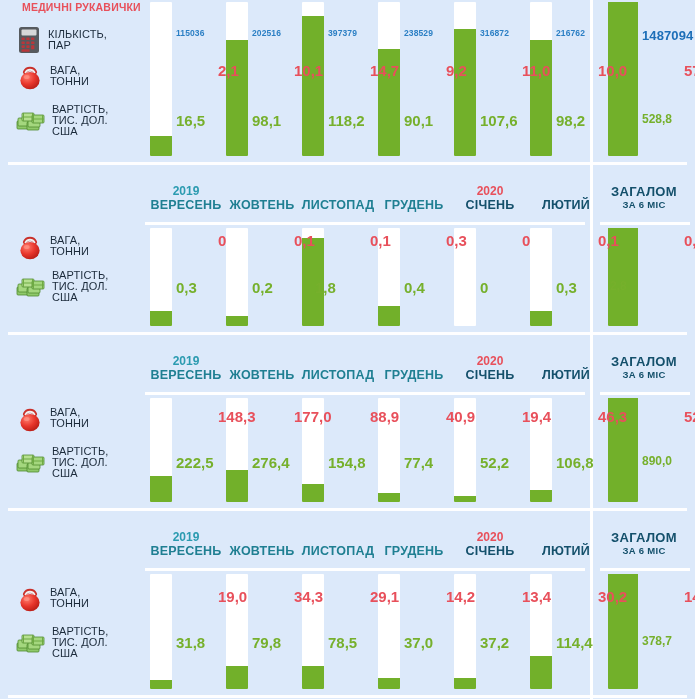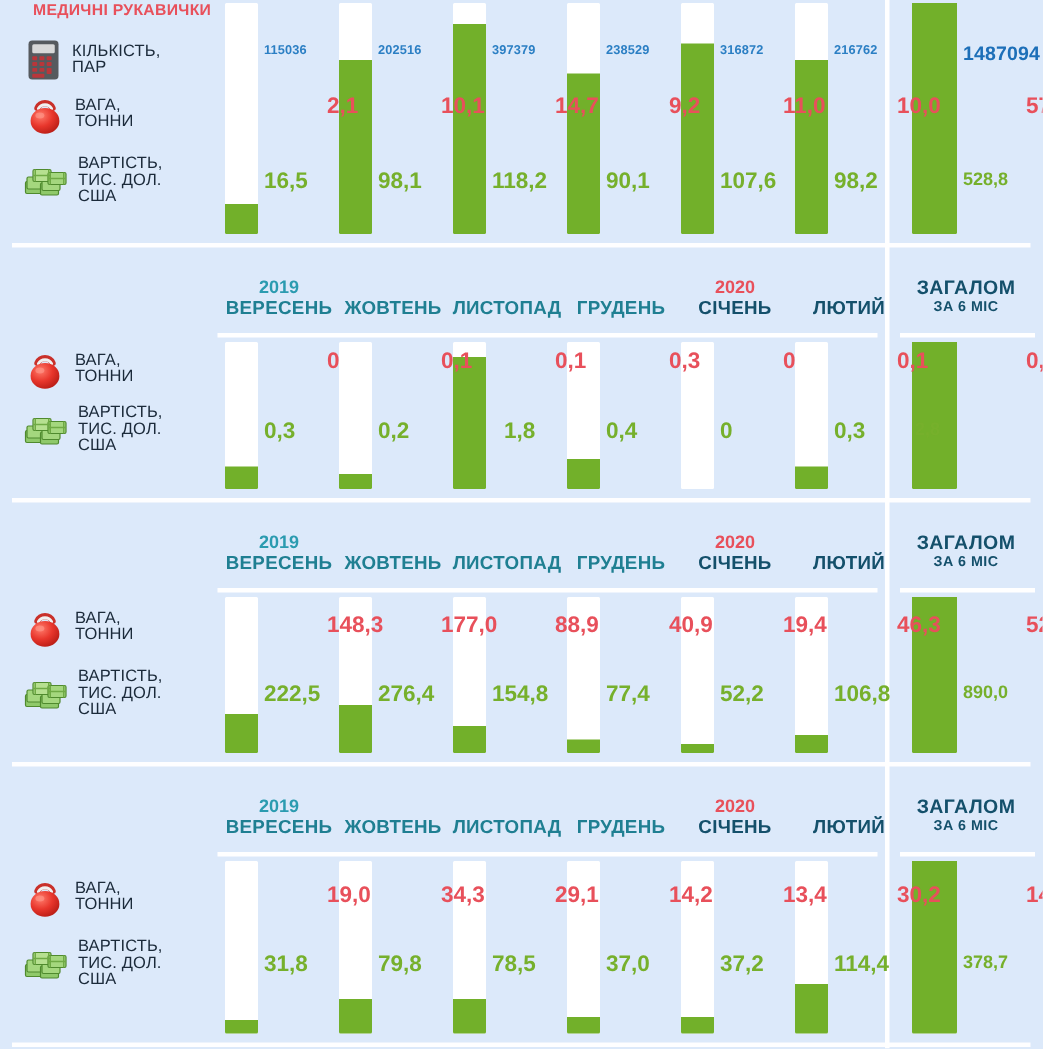--- a/index.html
+++ b/index.html
@@ -286,21 +286,21 @@
             </svg>
           </span>
           <span>
             <span class="metric-text" style="display:block">ВАРТІСТЬ,</span>
             <span class="metric-text" style="display:block">ТИС. ДОЛ.</span>
             <span class="metric-text" style="display:block">США</span>
           </span>
         </div>
         <div class="val v-cost" style="left:176px;top:113px;">0,3</div>
         <div class="val v-cost" style="left:252px;top:113px;">0,2</div>
-        <div class="val v-cost" style="left:336px;top:113px;text-align:center;">1,8</div>
+        <div class="val v-cost" style="left:315px;top:113px;text-align:center;">1,8</div>
         <div class="val v-cost" style="left:404px;top:113px;">0,4</div>
         <div class="val v-cost" style="left:480px;top:113px;">0</div>
         <div class="val v-cost" style="left:556px;top:113px;">0,3</div>
         <div class="val v-cost big" style="left:610px;top:113px;">2,8</div>
       </div>
       <div class="section" style="position:absolute;left:0;top:336px;height:176px;">
         <div class="sec-divider" style="top:172px;"></div>
         <div class="mcell" style="left:148px;top:18px;width:76px;">
           <div class="myear y2019">2019</div>
           <div class="mname">ВЕРЕСЕНЬ</div>

